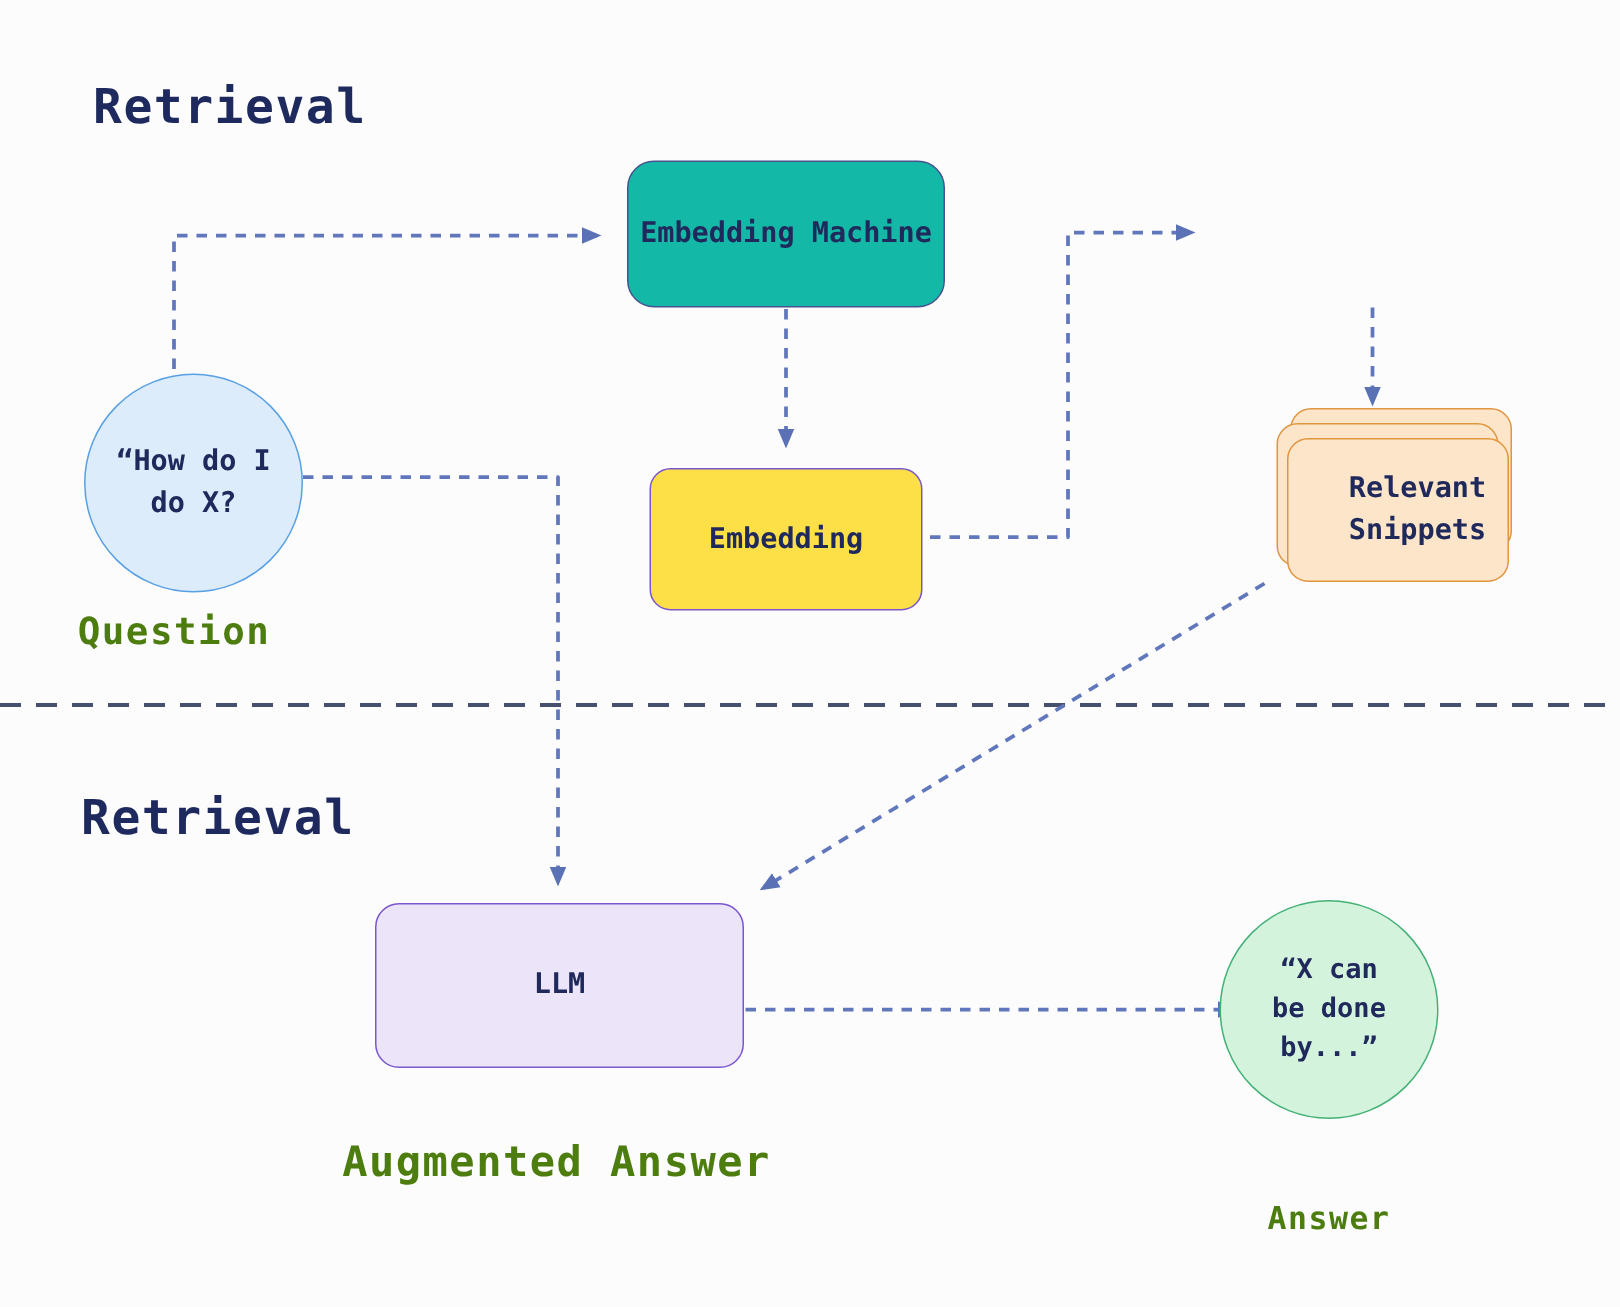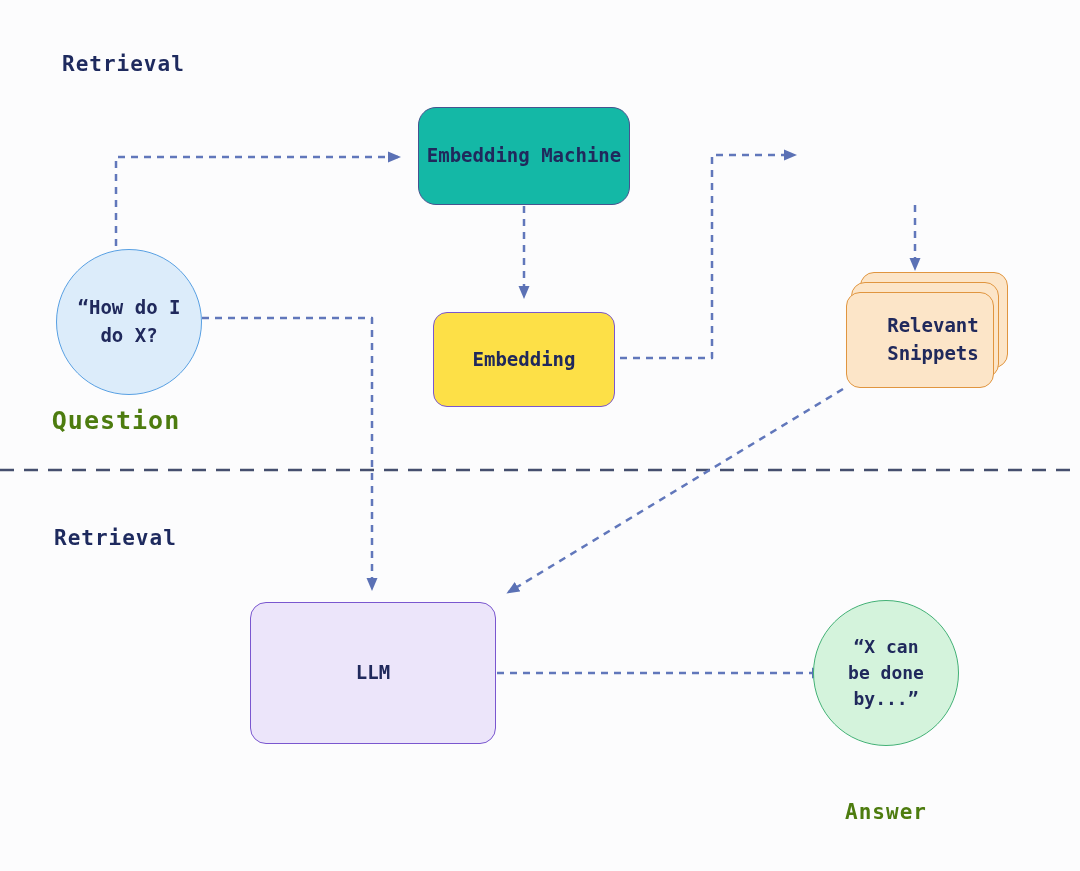--- a/index.html
+++ b/index.html
@@ -10,21 +10,21 @@
     font-family:"DejaVu Sans Mono","Liberation Mono",monospace;
     color:#20295c;
     overflow:hidden;
   }
   .wires{position:absolute;left:0;top:0;width:1080px;height:871px;}
   .wire{fill:none;stroke:#6177bb;stroke-width:2.5;stroke-dasharray:7 6;stroke-linejoin:round;}
   .divider{fill:none;stroke:#454f6e;stroke-width:2.6;stroke-dasharray:14 10;}
 
   .section-title{
     position:absolute;
-    font-size:21px;font-weight:700;
+    font-size:32px;font-weight:700;
     color:#1e2a5e;letter-spacing:1px;
     white-space:nowrap;
   }
   .node{
     position:absolute;
     display:flex;align-items:center;justify-content:center;
     text-align:center;
     font-weight:700;
     box-sizing:border-box;
   }
@@ -35,34 +35,34 @@
     position:absolute;
     font-size:25px;font-weight:700;color:#4d7c0f;
     text-align:center;letter-spacing:1px;white-space:nowrap;
   }
   .big-label{font-size:28px;}
 
   .embedding-machine{left:418px;top:107px;width:212px;height:98px;background:#14b8a6;border:1.7px solid #47538f;}
   .vector-database{left:808px;top:105px;width:217px;height:98px;background:#fadee6;border:1.7px solid #ce4673;}
   .question-circle{left:56px;top:249px;width:146px;height:146px;background:#dcecfa;border:1.6px solid #58a0e3;}
   .embedding-box{left:433px;top:312px;width:182px;height:95px;background:#fde047;border:1.7px solid #7a57cf;border-radius:14px;}
-  .llm-box{left:250px;top:602px;width:246px;height:142px;background:#ece5fa;border:1.7px solid #7a57cf;border-radius:16px;}
+  .llm-box{left:250px;top:602px;width:246px;height:110px;background:#ece5fa;border:1.7px solid #7a57cf;border-radius:16px;}
   .answer-circle{left:813px;top:600px;width:146px;height:146px;background:#d4f3dc;border:1.6px solid #43b176;font-size:18px;}
 
   .snippets-stack{position:absolute;left:842px;top:272px;width:168px;height:118px;}
   .snippet-card{
     position:absolute;width:148px;height:96px;
     background:#fce5c8;border:1.7px solid #e0953f;border-radius:14px;
     box-sizing:border-box;
     display:flex;align-items:center;justify-content:center;
     text-align:center;font-weight:700;font-size:19px;
   }
   .snippet-back{left:18px;top:0;}
   .snippet-mid{left:9px;top:10px;}
-  .snippet-front{left:4px;top:20px;padding-left:26px;}
+  .snippet-front{left:16px;top:20px;padding-left:26px;}
 </style>
 </head>
 <body>
 
 <div class="canvas">
 
   <svg class="wires" viewBox="0 0 1080 871">
     <defs>
       <marker id="ah" markerUnits="userSpaceOnUse" markerWidth="14" markerHeight="13" refX="10" refY="6" orient="auto">
         <polygon points="0,0.5 13,6 0,11.5" fill="#5b71b5"></polygon>
@@ -102,20 +102,21 @@
     <div class="snippet-card snippet-mid"></div>
     <div class="snippet-card snippet-front">
       <span class="node-text">Relevant
 Snippets</span>
     </div>
   </div>
 
   <div class="node box llm-box">
     <span class="node-text">LLM</span>
   </div>
+  <div class="node-label big-label" style="left:171px;top:758px;width:400px;">Augmented Answer</div>
 
   <div class="node circle answer-circle">
     <span class="node-text">“X can
 be done
 by...”</span>
   </div>
   <div class="node-label" style="left:786px;top:754px;width:200px;font-size:21px;margin-top:46px;">Answer</div>
 
 </div>
 

